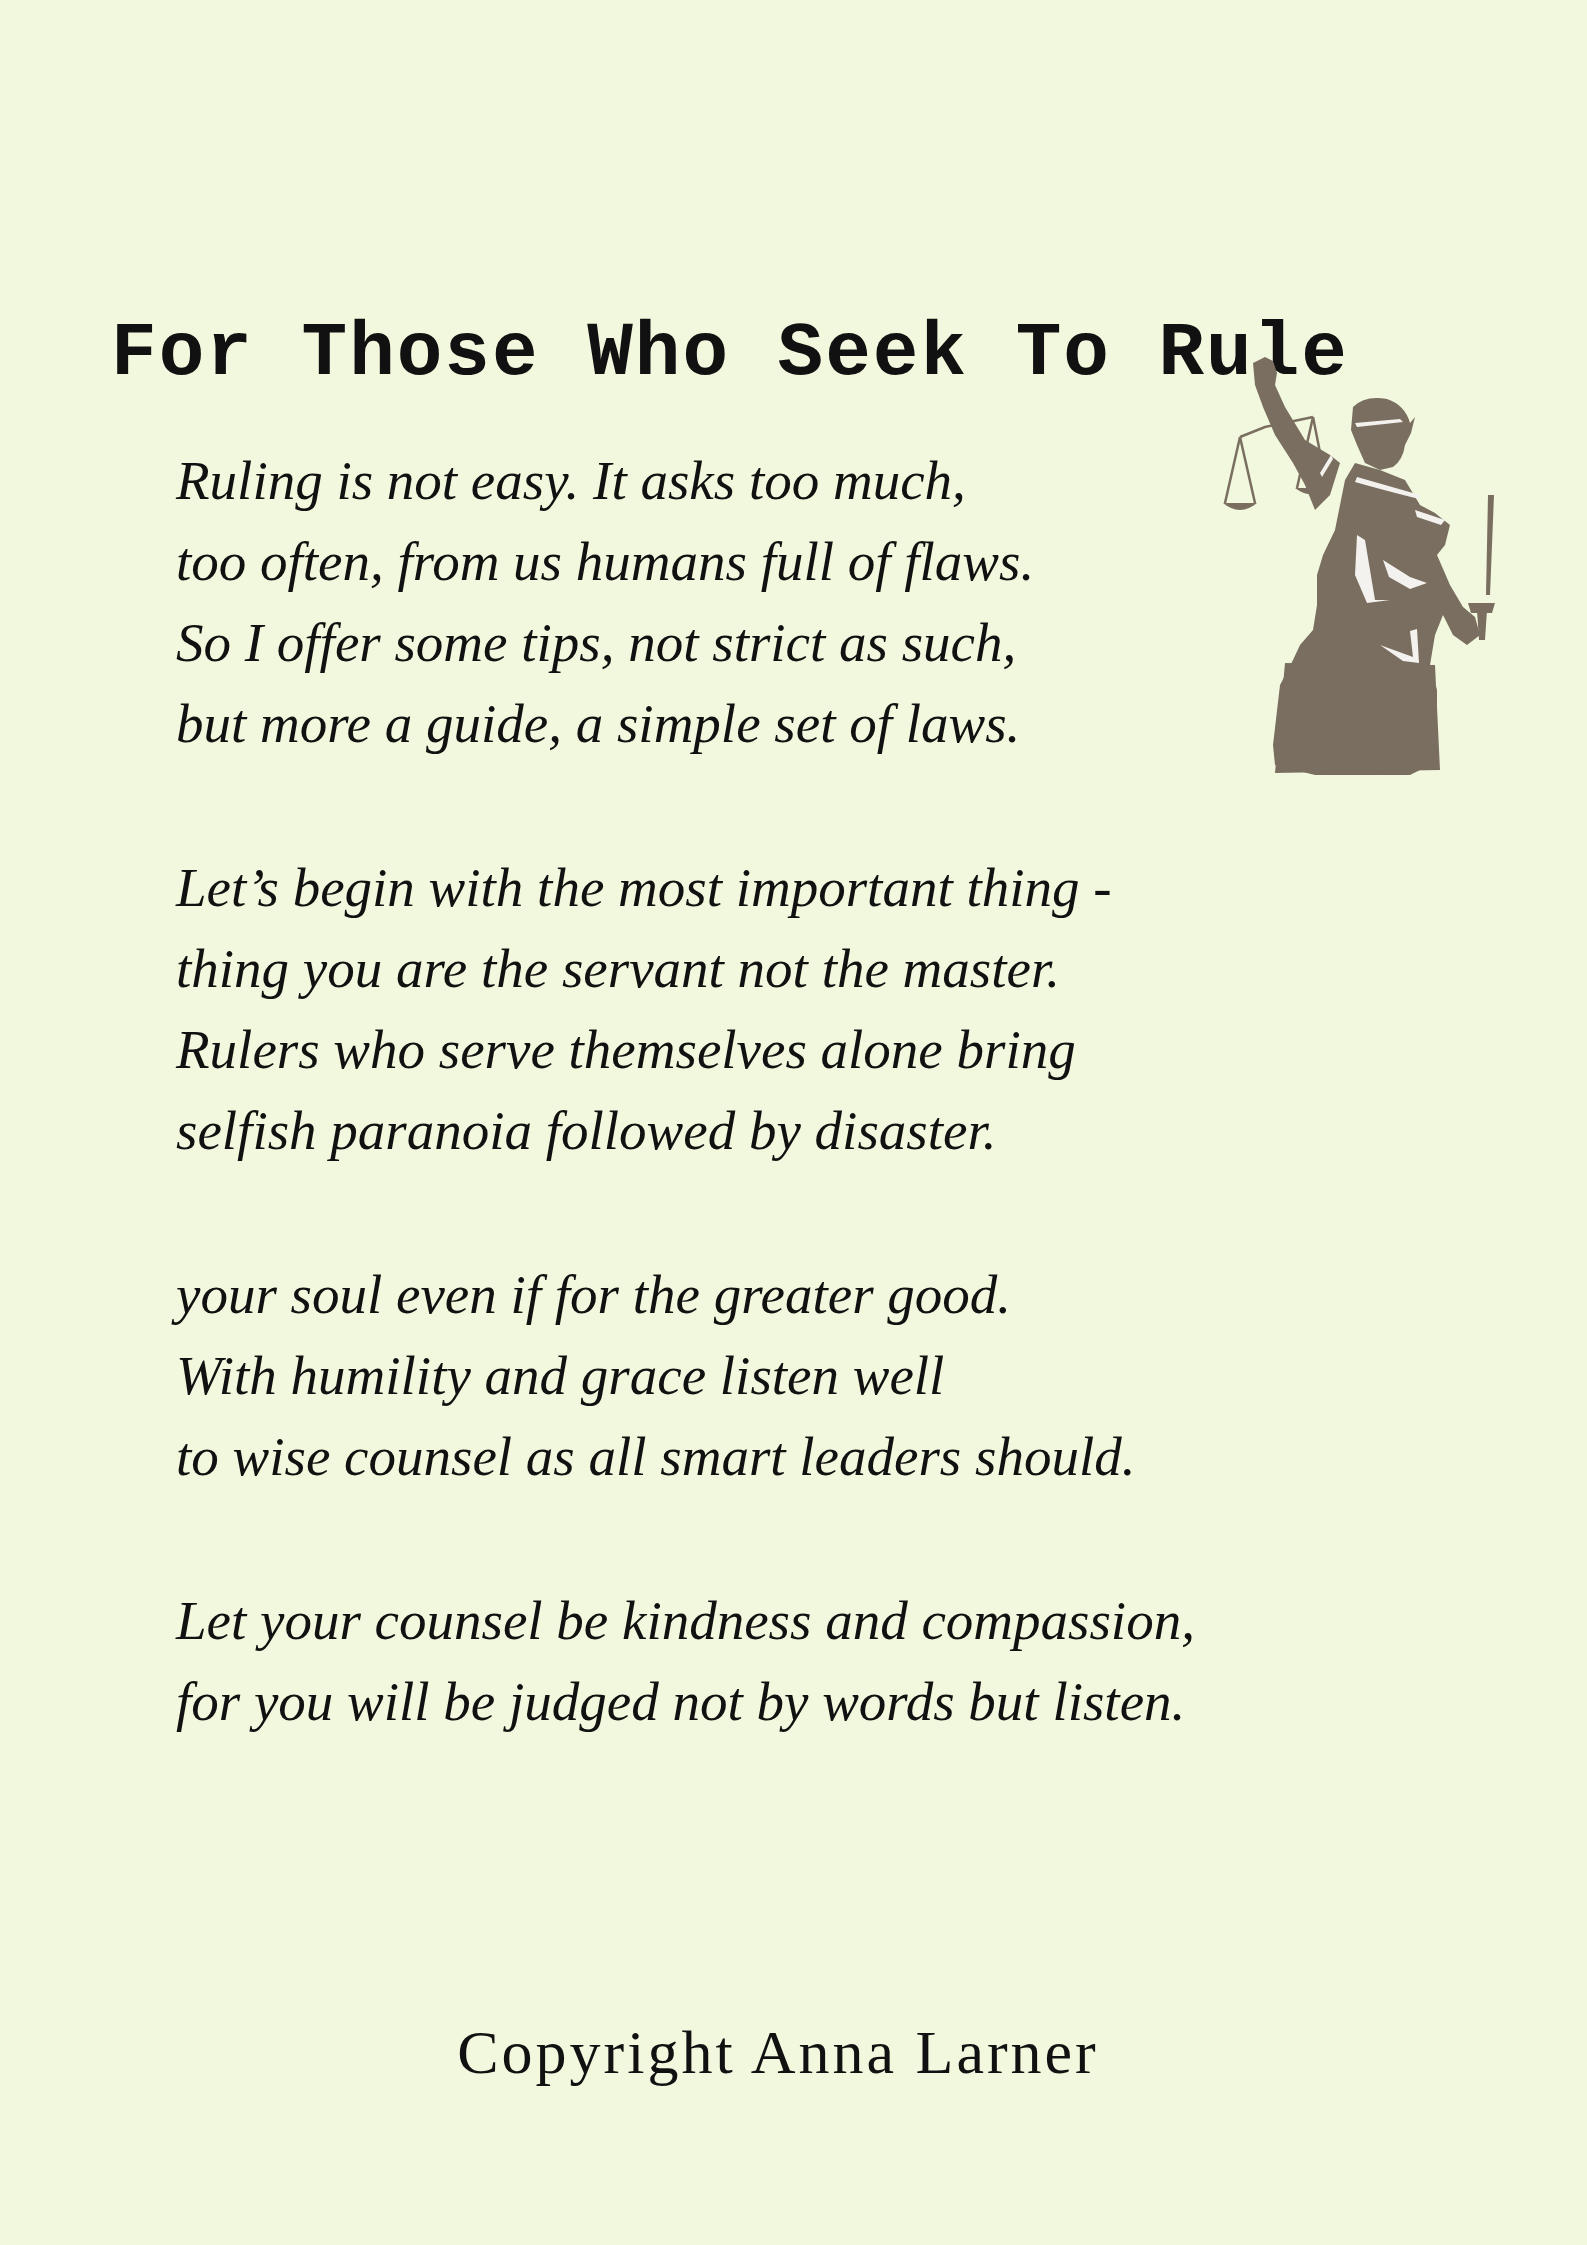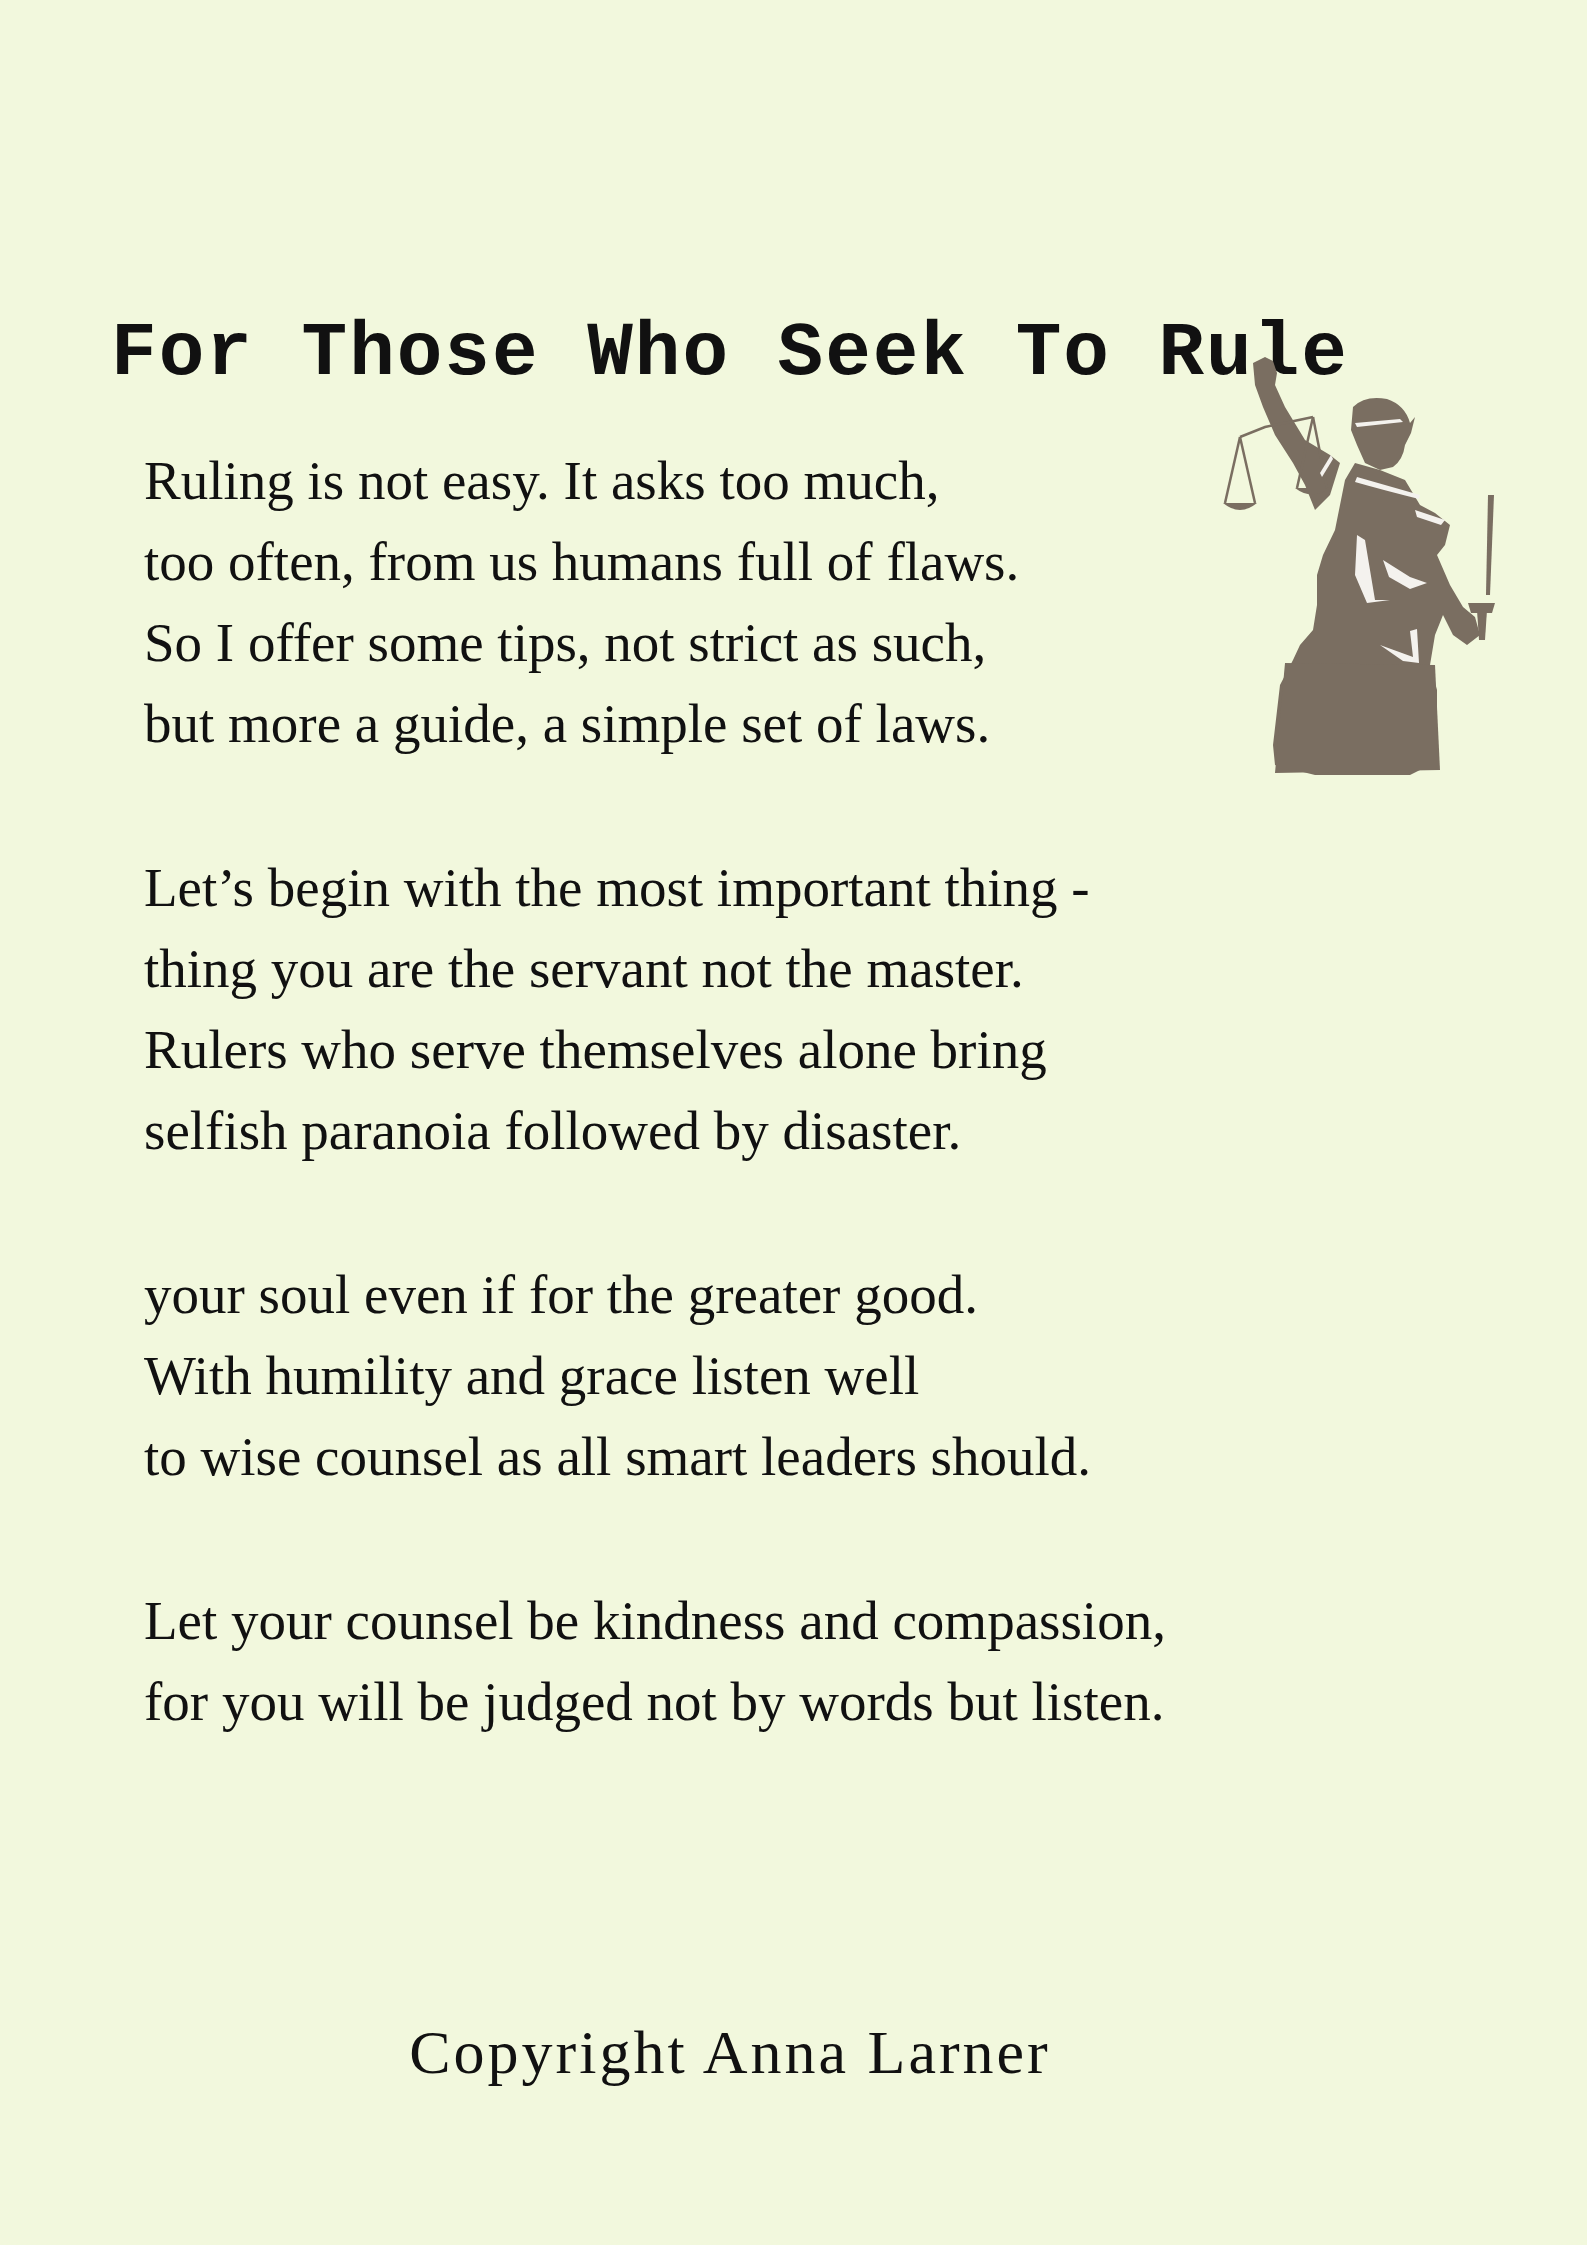--- a/index.html
+++ b/index.html
@@ -12,40 +12,41 @@
   }
   .title {
     position: absolute; left: 0; width: 1460px; top: 268px;
     text-align: center;
     font-family: Liberation Mono, monospace;
     font-size: 76px; letter-spacing: 2px;
     line-height: 90px;
     margin-top: 41px;
   }
   .poem {
-    position: absolute; left: 144px; top: 440px; width: 1300px;
+    position: absolute; left: 176px; top: 440px; width: 1300px; font-style: italic;
   }
   .stanza { margin: 0 0 83px 0; }
   .line {
     display: block;
     font-family: "Liberation Serif", serif;
     font-size: 55px;
     line-height: 81px;
     white-space: nowrap;
     transform: scaleX(1.0);
   }
   .statue {
     position: absolute; left: 1205px; top: 345px; width: 300px; height: 440px;
   }
   .copyright {
     position: absolute; left: 0; width: 1460px; top: 2012px;
     text-align: center;
     font-family: "Liberation Serif", serif;
     font-size: 62px; letter-spacing: 3px;
     line-height: 80px;
+    padding-left: 48px;
   }
 </style>
 </head>
 <body>
 
 <h1 class="title">For Those Who Seek To Rule</h1>
 
 <div class="statue">
   <svg width="300" height="440" viewBox="0 0 300 440" xmlns="http://www.w3.org/2000/svg">
     <g fill="#7A6E61" stroke="none">

